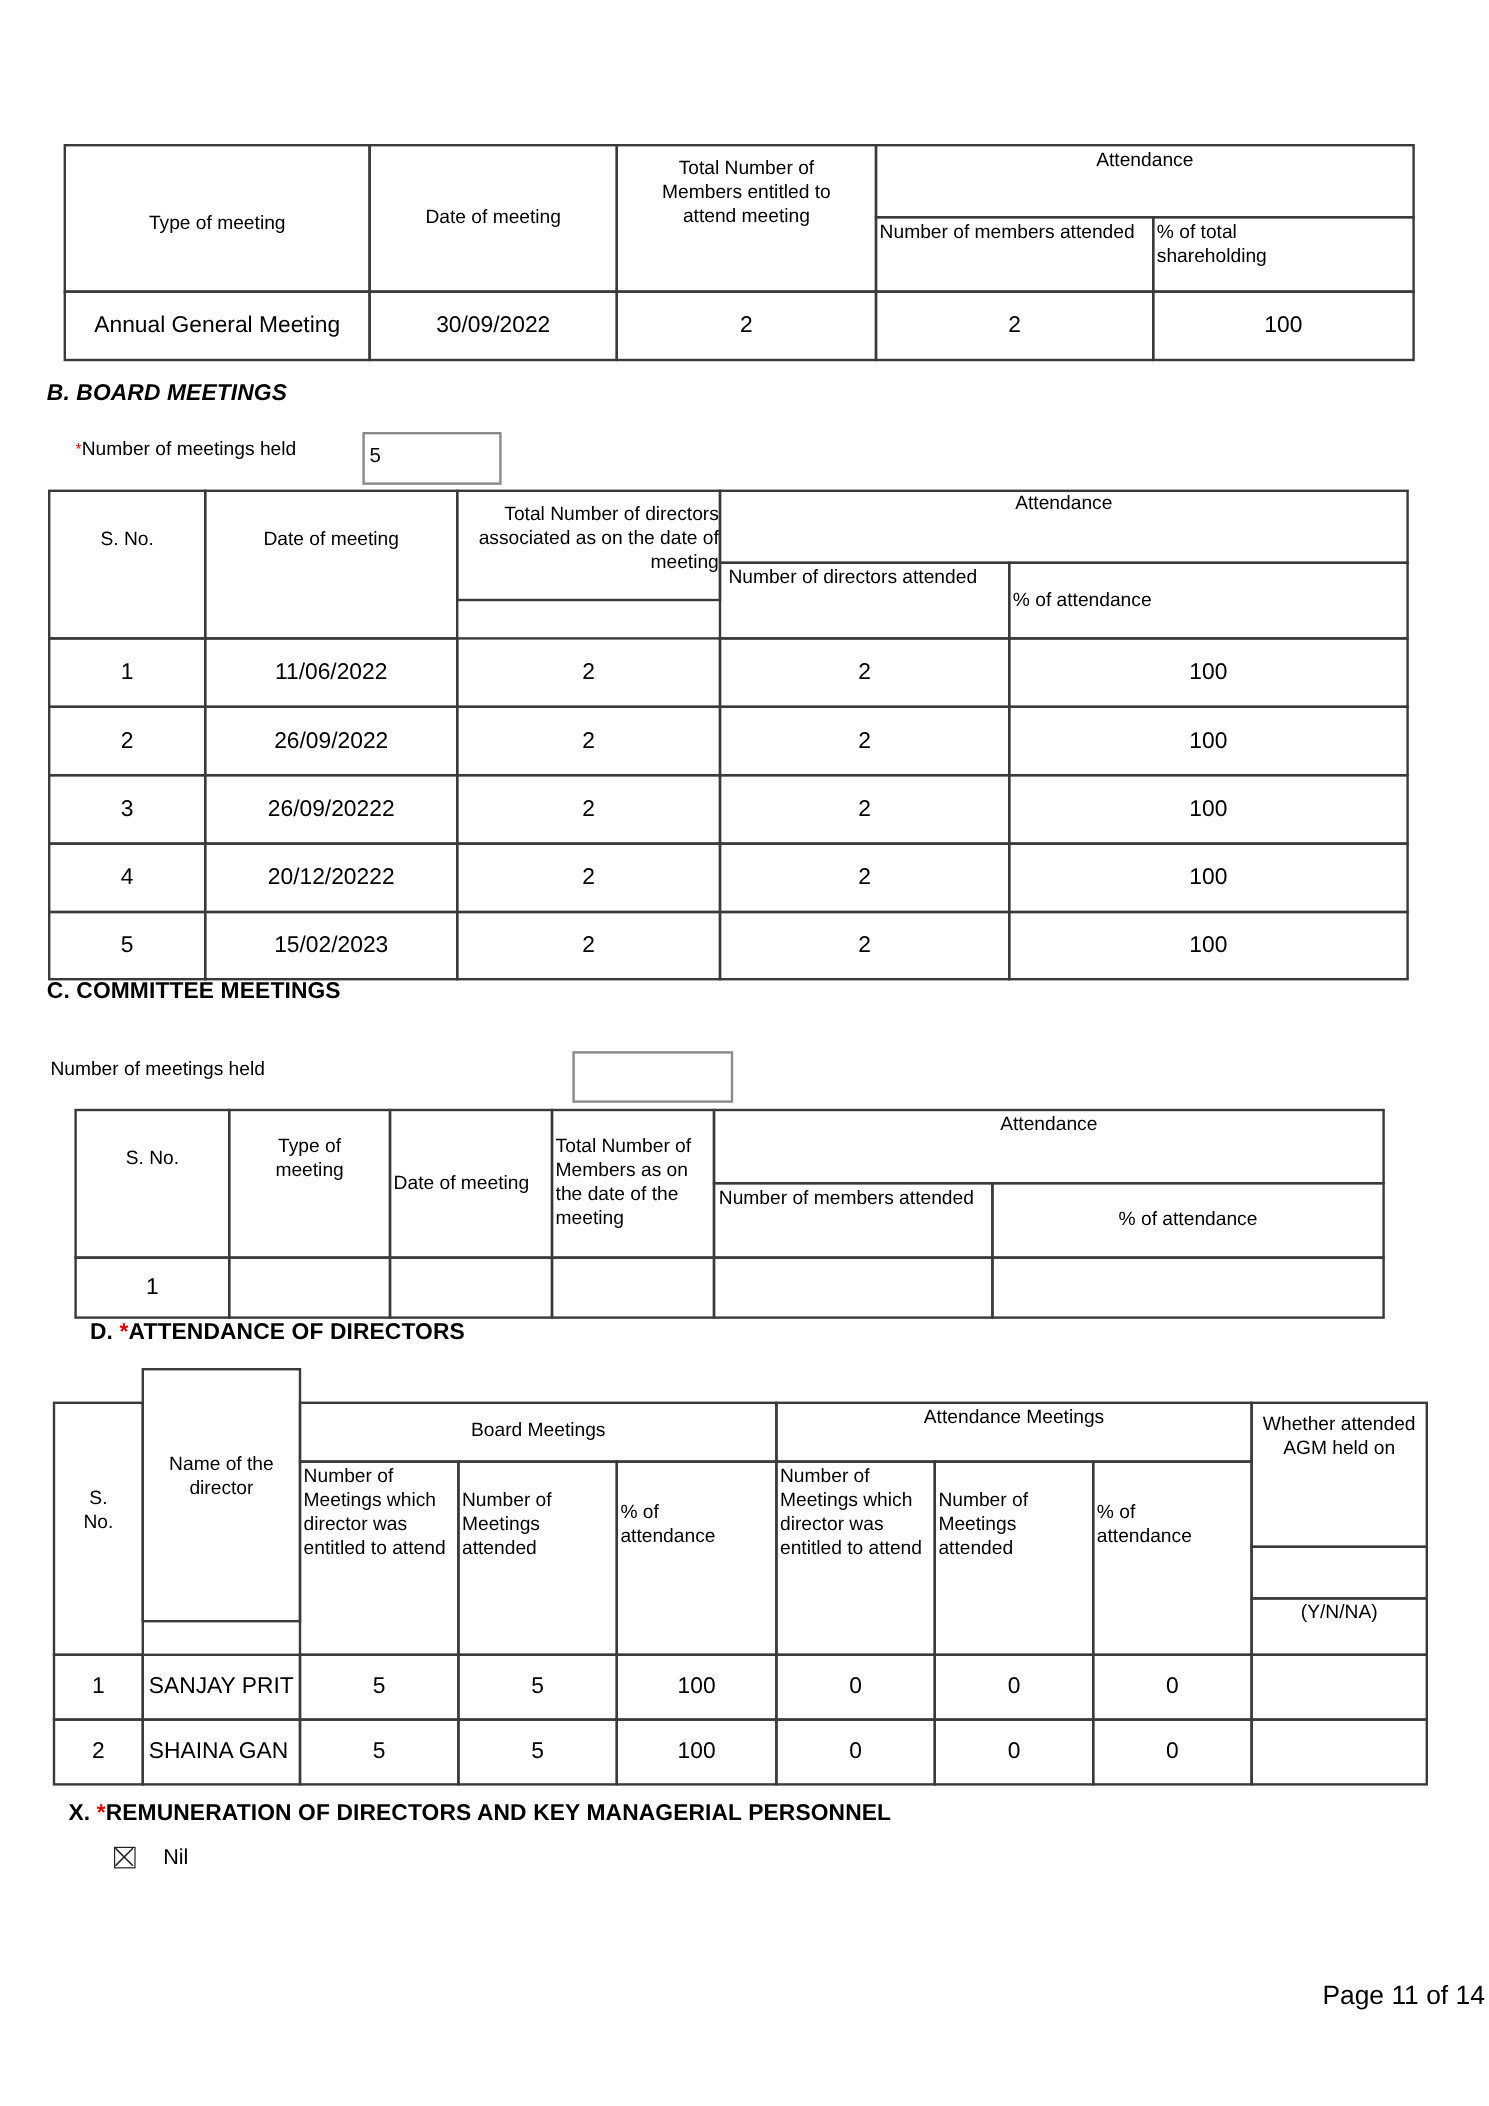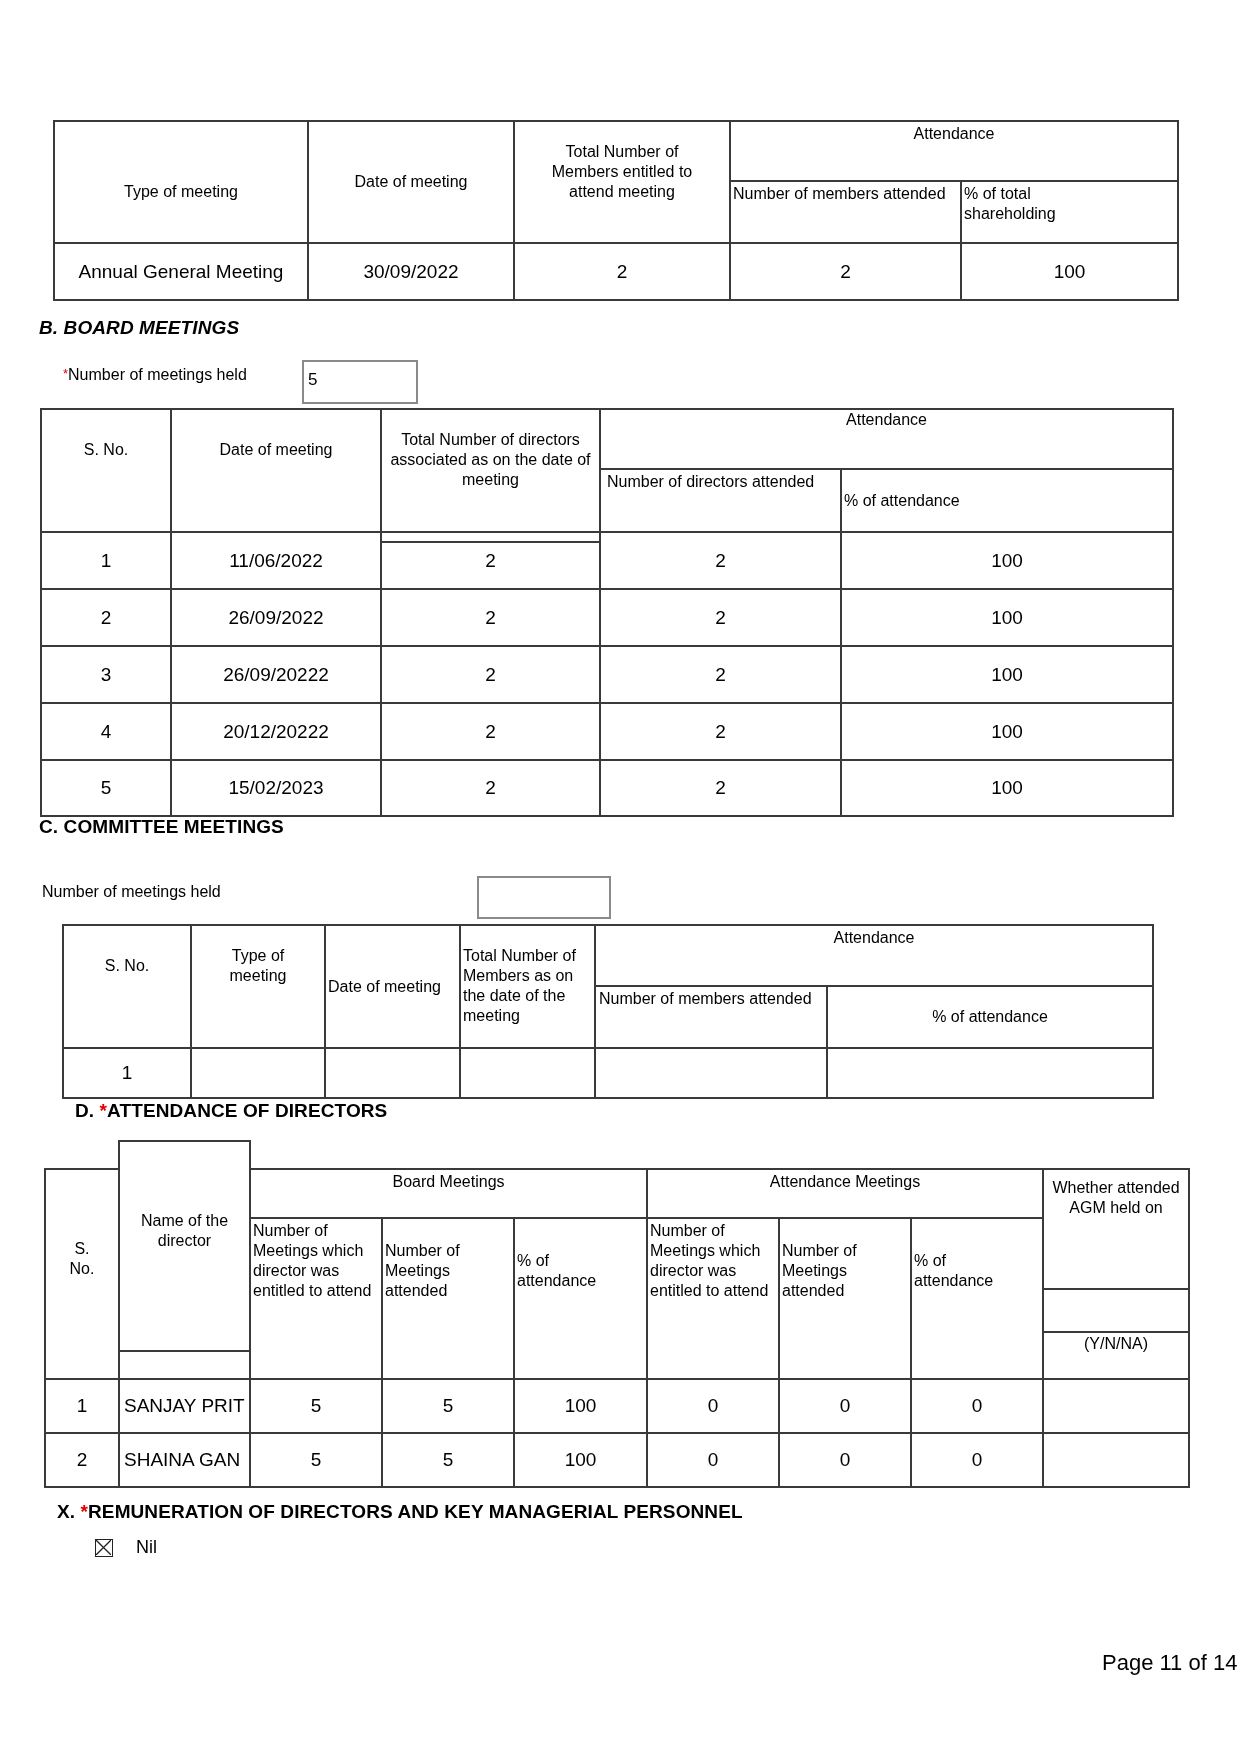--- a/index.html
+++ b/index.html
@@ -1,21 +1,21 @@
 <!DOCTYPE html>
 <html><head>
 <meta charset="utf-8">
 <style>
   html, body { margin:0; padding:0; background:#ffffff; }
   body { width:1241px; height:1755px; position:relative; font-family:"Liberation Sans", sans-serif; color:#000; overflow:hidden; }
   .cell { position:absolute; box-sizing:border-box; border:2px solid #3a3a3a; font-size:16px; line-height:20px; }
   .hdr { font-size:16px; line-height:20px; }
   .center { text-align:center; }
   .vcenter { display:flex; align-items:center; justify-content:center; text-align:center; }
-  .top-center { text-align:center; padding-top:20px; }
+  .top-center { text-align:center; padding-top:9px; }
   .left-top { text-align:left; padding:2px 2px; }
   .data { font-size:19px; display:flex; align-items:center; justify-content:center; }
   .data-left { font-size:19px; display:flex; align-items:center; justify-content:flex-start; padding-left:4px; white-space:nowrap; overflow:hidden; }
   .section-title { position:absolute; font-weight:bold; font-size:19px; letter-spacing:0.1px; }
   .req { color:#e00000; }
   .label { position:absolute; font-size:16px; }
   .inputbox { position:absolute; box-sizing:border-box; border:2px solid #8a8a8a; background:#fff; font-size:17px; padding:8px 4px; }
   .chk { position:absolute; width:18px; height:18px; box-sizing:border-box; border:1.5px solid #222; }
   .chk svg { display:block; }
   .footer { position:absolute; font-size:22px; }
@@ -54,21 +54,21 @@
 
 <div class="section-title" style="left:39px;top:317px;font-style:italic;">B. BOARD MEETINGS</div>
 <div class="label" style="left:63px;top:366px;">
   <span class="req" style="font-size:13px;vertical-align:top;">*</span><span>Number of meetings held</span>
 </div>
 <div class="inputbox" style="left:302px;top:360px;width:116px;height:44px;">5</div>
 
 <div>
   <div class="cell hdr top-center" style="left:40px;top:408px;width:132px;height:125px;padding-top:30px;"><span>S. No.</span></div>
   <div class="cell hdr top-center" style="left:170px;top:408px;width:212px;height:125px;padding-top:30px;"><span>Date of meeting</span></div>
-  <div class="cell hdr top-center" style="left:380px;top:408px;width:221px;height:135px;"><span>Total Number of directors associated as on the date of meeting</span></div>
+  <div class="cell hdr top-center" style="left:380px;top:408px;width:221px;height:93px;text-align:right;"><span>Total Number of directors associated as on the date of meeting</span></div>
   <div class="cell hdr center" style="left:599px;top:408px;width:575px;height:62px;padding-top:0px;"><span>Attendance</span></div>
   <div class="cell hdr left-top" style="left:599px;top:468px;width:243px;height:65px;padding-left:6px;"><span>Number of directors attended</span></div>
   <div class="cell hdr" style="left:840px;top:468px;width:334px;height:65px;display:flex;align-items:center;padding-left:2px;">
       <span>% of attendance</span>
     </div>
 
   <div>
     <div class="cell data" style="left:40px;top:531px;width:132px;height:59px;">
         <span>1</span>
       </div>
@@ -199,21 +199,21 @@
 </div>
 
 <div>
   <div class="cell hdr vcenter" style="left:44px;top:1168px;width:76px;height:212px;padding-bottom:30px;">
       <span style="width:40px;display:inline-block;">S. No.</span>
     </div>
   <div class="cell hdr vcenter" style="left:118px;top:1140px;width:133px;height:212px;padding:0 12px 30px 12px;">
       <span>Name of the director</span>
     </div>
 
-  <div class="cell hdr center" style="left:249px;top:1168px;width:399px;height:51px;padding-top:2px;"><span>Board Meetings</span></div>
+  <div class="cell hdr center" style="left:249px;top:1168px;width:399px;height:51px;padding-top:13px;"><span>Board Meetings</span></div>
   <div class="cell hdr" style="left:249px;top:1217px;width:134px;height:163px;padding:2px 2px;"><span>Number of Meetings which director was entitled to attend</span></div>
   <div class="cell hdr" style="left:381px;top:1217px;width:134px;height:163px;padding:22px 2px 0 2px;"><span>Number of Meetings attended</span></div>
   <div class="cell hdr" style="left:513px;top:1217px;width:135px;height:163px;padding:32px 60px 0 2px;"><span>% of attendance</span></div>
 
   <div class="cell hdr center" style="left:646px;top:1168px;width:398px;height:51px;padding-top:2px;"><span>Attendance Meetings</span></div>
   <div class="cell hdr" style="left:646px;top:1217px;width:134px;height:163px;padding:2px 2px;"><span>Number of Meetings which director was entitled to attend</span></div>
   <div class="cell hdr" style="left:778px;top:1217px;width:134px;height:163px;padding:22px 2px 0 2px;"><span>Number of Meetings attended</span></div>
   <div class="cell hdr" style="left:910px;top:1217px;width:134px;height:163px;padding:32px 60px 0 2px;"><span>% of attendance</span></div>
 
   <div class="cell hdr center" style="left:1042px;top:1168px;width:148px;height:122px;padding:8px 4px 0 4px;"><span>Whether attended AGM held on</span></div>

